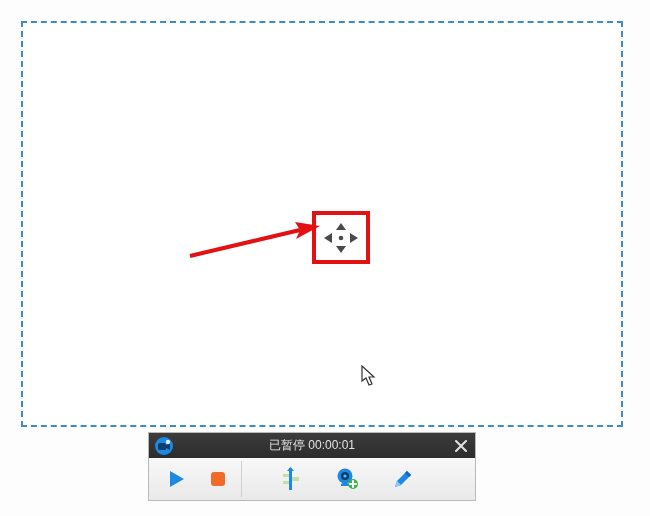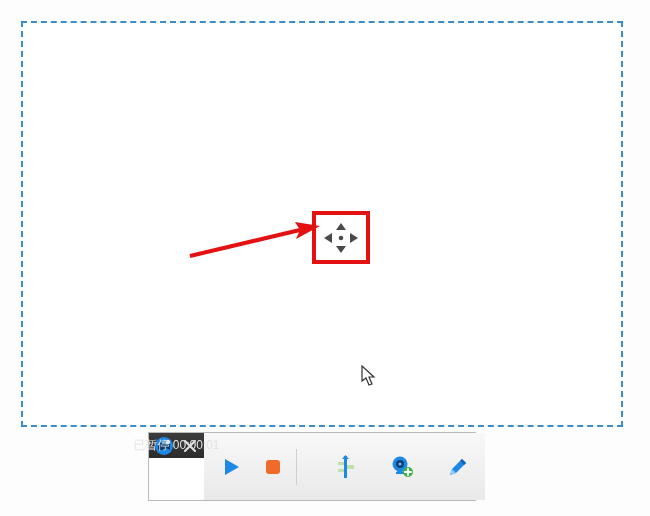--- a/index.html
+++ b/index.html
@@ -50,21 +50,21 @@
     }
     .toolbar {
       position: absolute;
       left: 148px;
       top: 432px;
       width: 328px;
       height: 69px;
       border: 1px solid #b9b9b9;
       background: #fff;
       display: flex;
-      flex-direction: row;
+      flex-direction: column;
     }
     .toolbar-header {
       height: 25px;
       background: linear-gradient(#3c3c3c, #2c2c2c);
       color: #e2e2e2;
       font-size: 12px;
       display: flex;
       align-items: center;
       position: relative;
     }

